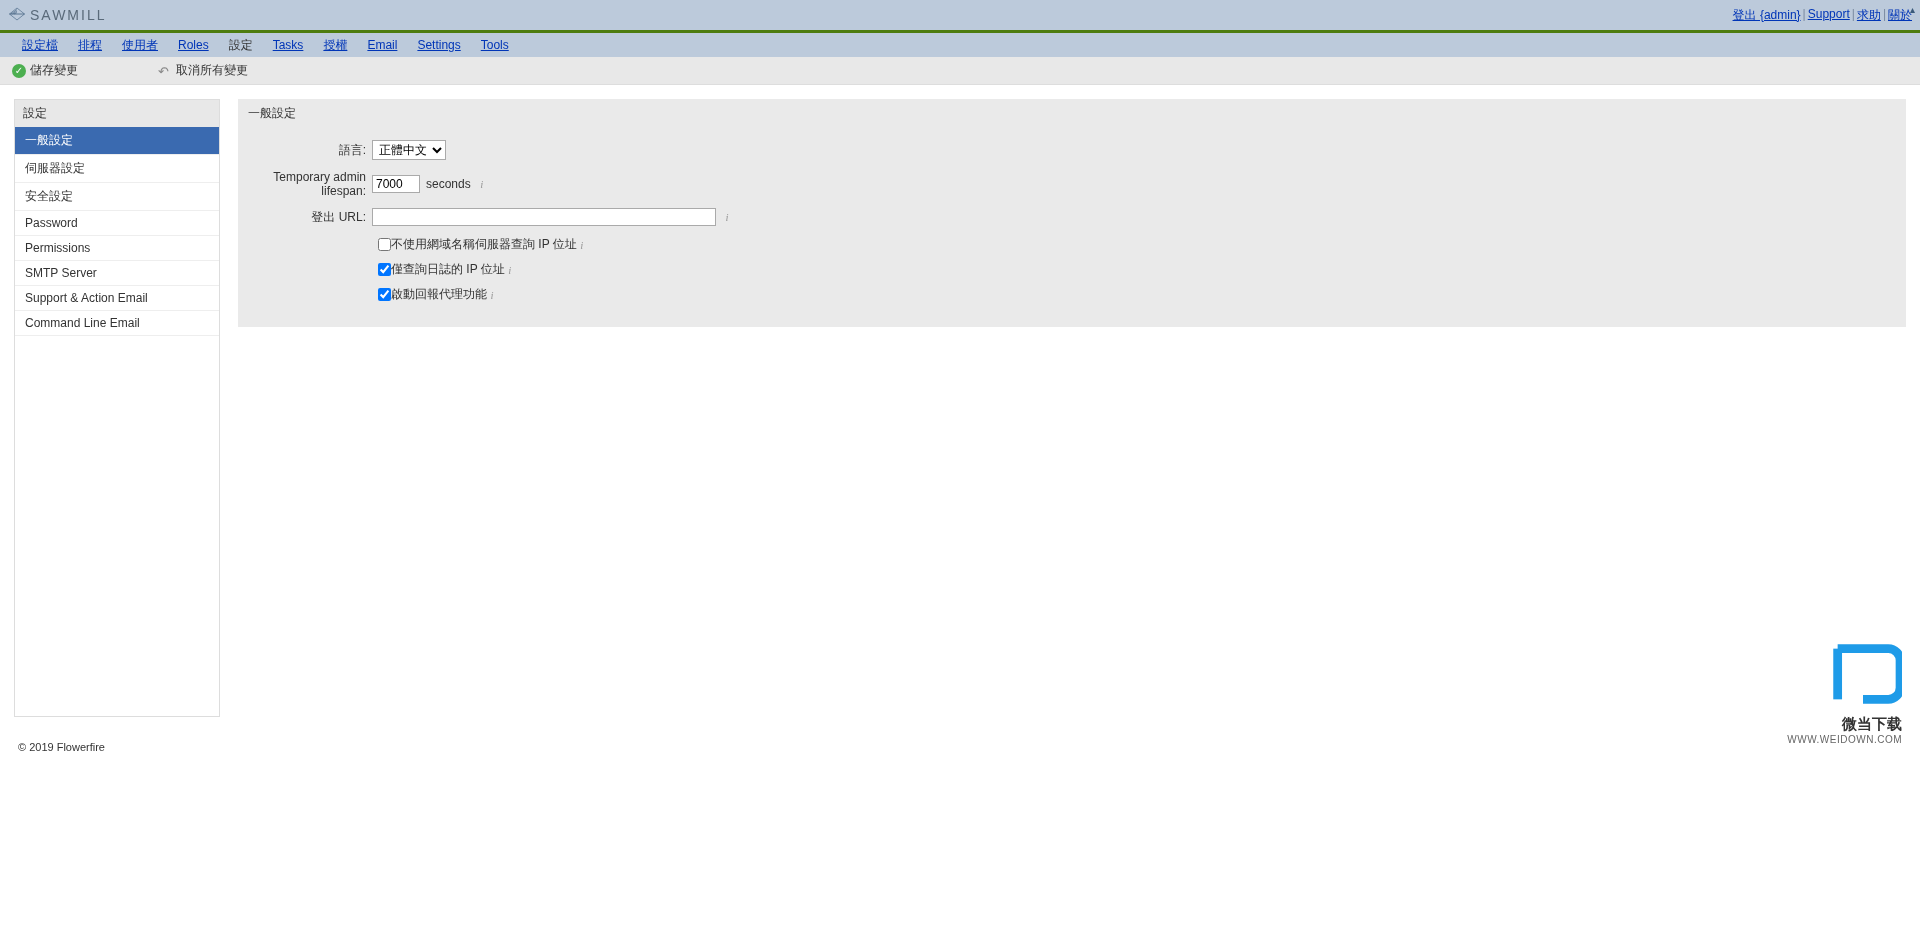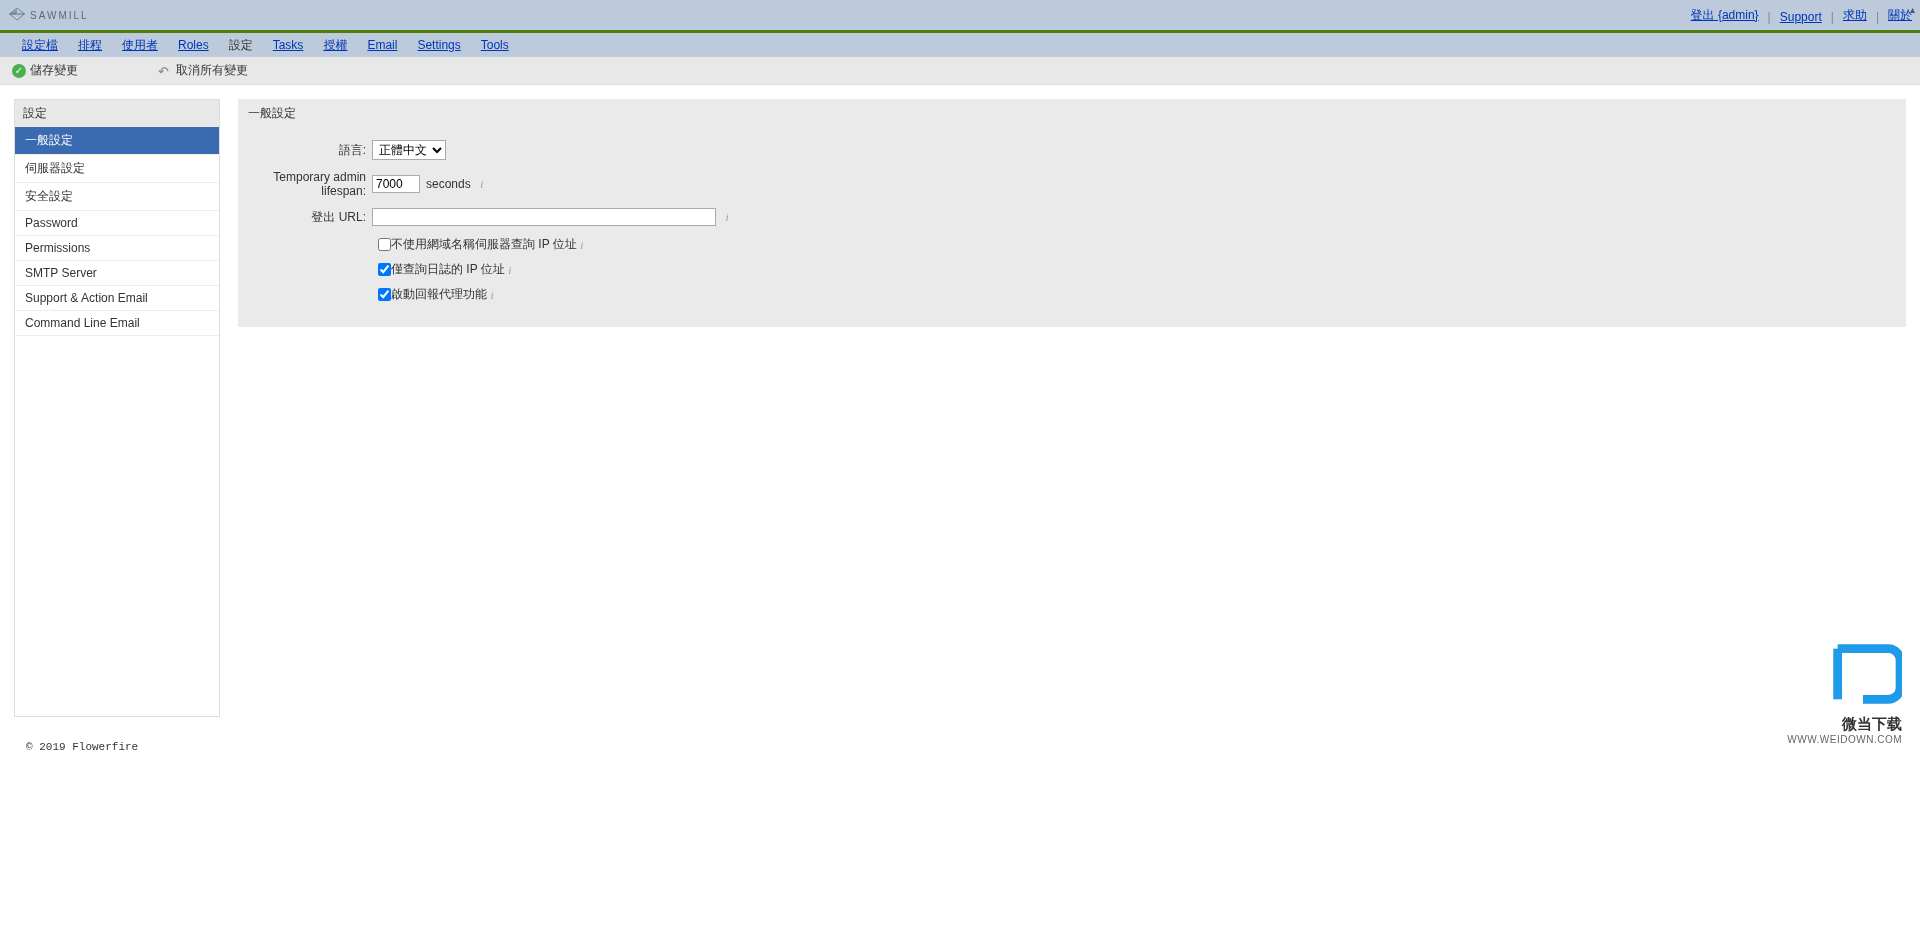--- a/index.html
+++ b/index.html
@@ -26,27 +26,27 @@
   align-items: center;
   gap: 4px;
 }
 .logo-icon {
   width: 18px;
   height: 18px;
   color: #3a5a7a;
 }
 .logo-text {
   color: #5a6a7a;
-  font-size: 10px;
+  font-size: 14px;
   letter-spacing: 2px;
 }
 .header-links {
   display: flex;
-  gap: 9px;
-  align-items: flex-end;
+  gap: 2px;
+  align-items: flex-start;
 }
 .header-links a, .header-links span.sep {
   color: #0035b7;
   text-decoration: underline;
   font-size: 12px;
 }
 .header-links span.sep {
   text-decoration: none;
   color: #7a8aa0;
 }
@@ -188,24 +188,23 @@
   display: flex;
   align-items: center;
   margin-bottom: 8px;
   padding-left: 130px;
   gap: 0;
 }
 .checkbox-row label {
   font-size: 12px;
 }
 .footer {
-  padding: 10px 26px;
+  padding: 10px 18px;
   color: #333;
   font-size: 11px;
-  font-family: Liberation Mono, monospace;
 }
 .watermark {
   position: fixed;
   right: 18px;
   bottom: 186px;
   text-align: right;
   color: #1e9be8;
 }
 .watermark .wm-logo {
   width: 78px;

